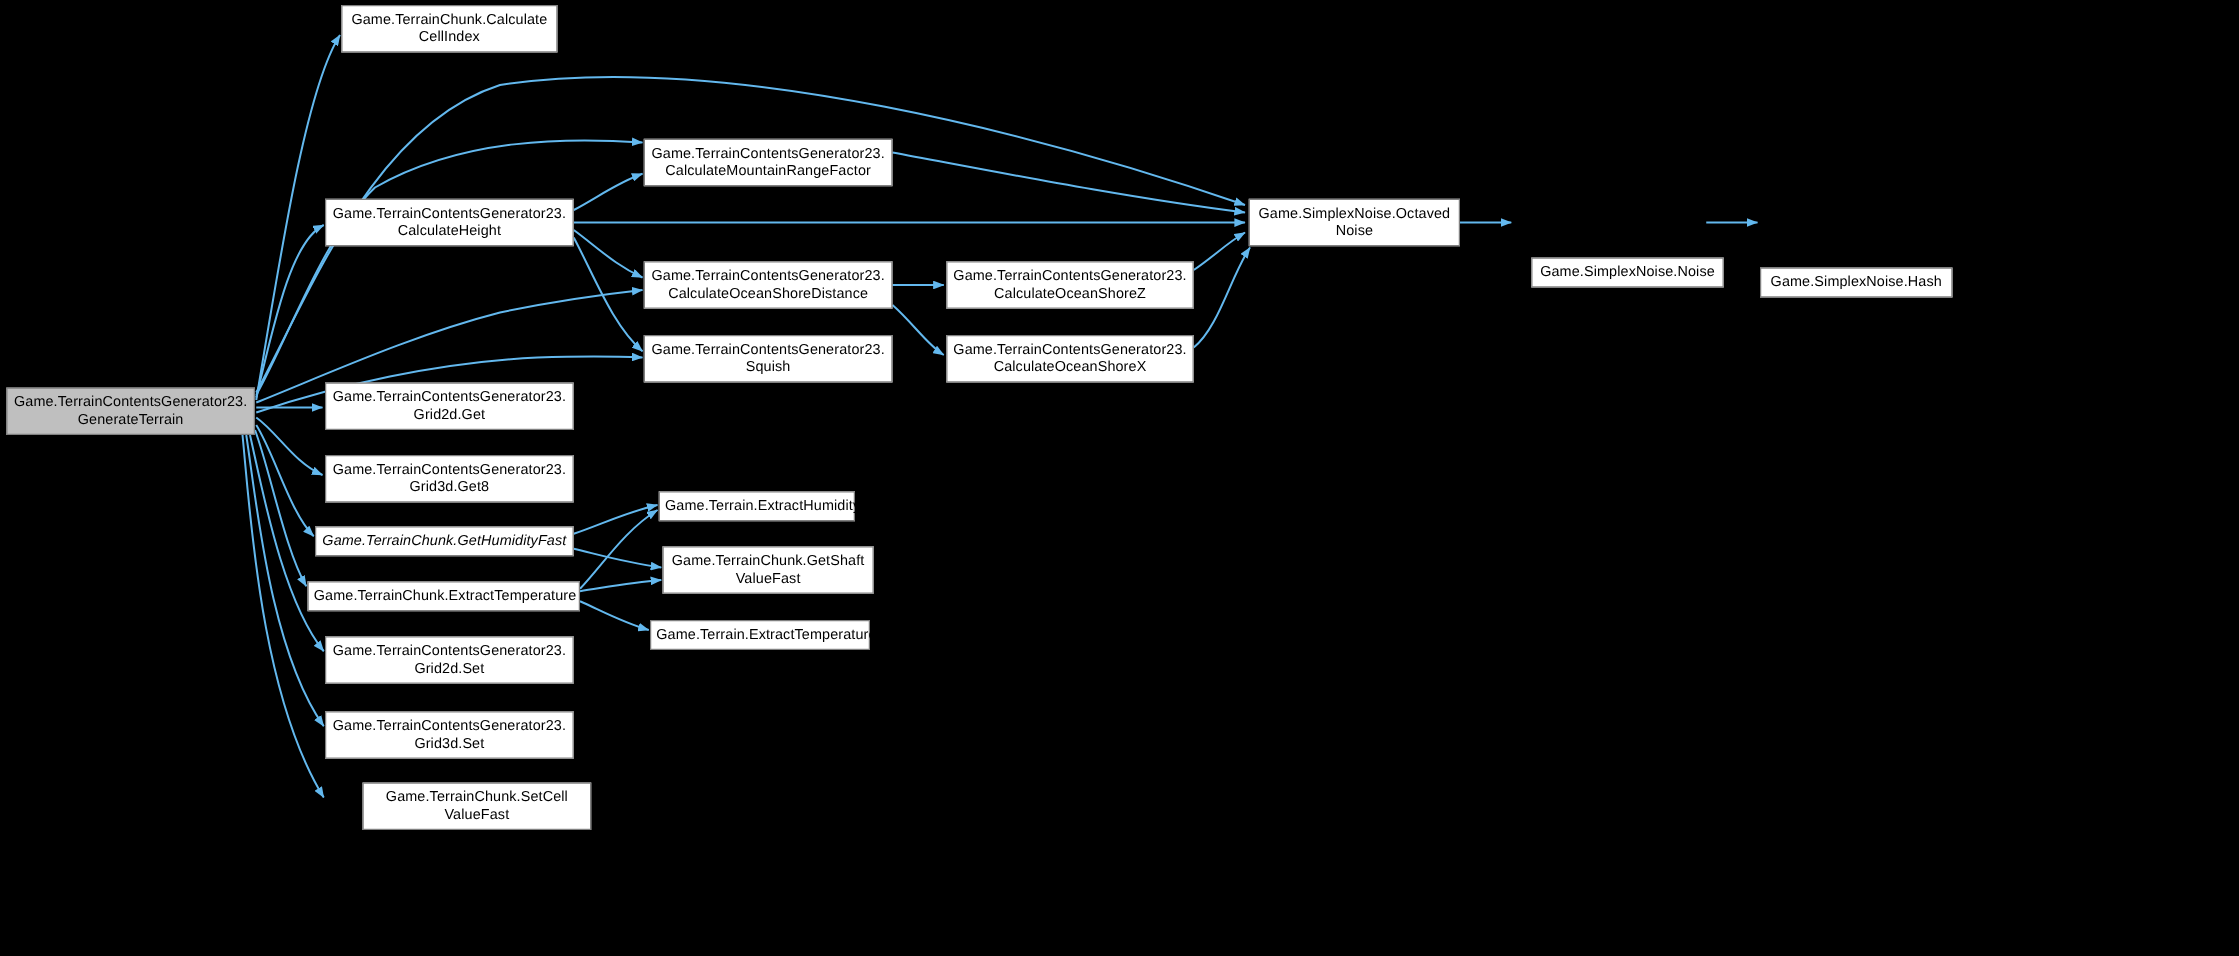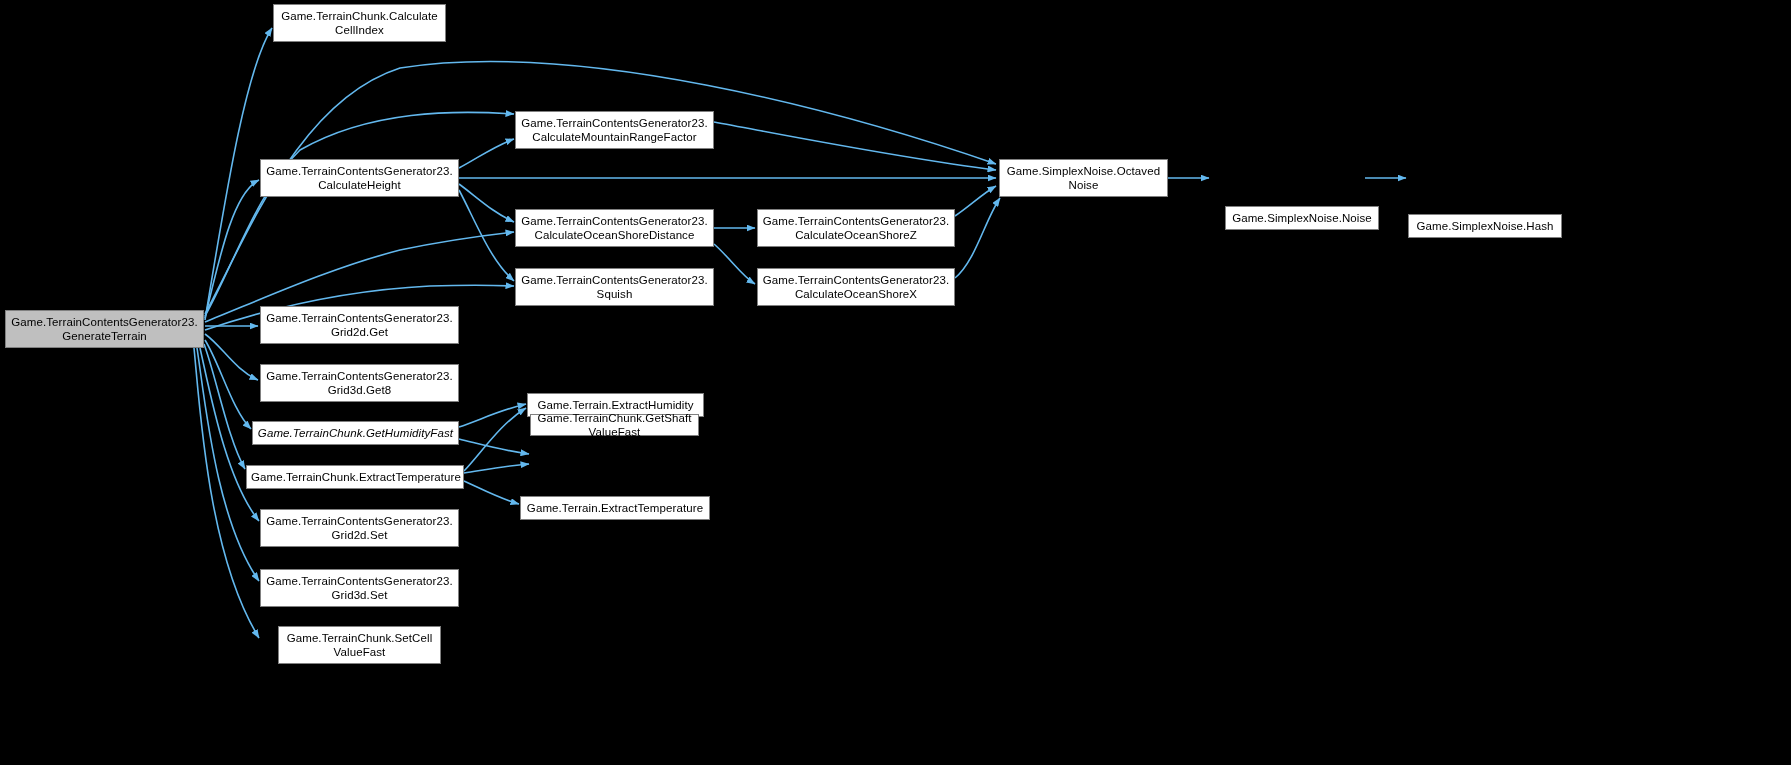--- a/index.html
+++ b/index.html
@@ -101,32 +101,32 @@
       <div class="node" style="left: 260px; top: 306px; width: 199px; height: 38px;"><span class="node-label">Game.TerrainContentsGenerator23.
 Grid2d.Get</span></div>
       <div class="node" style="left: 260px; top: 364px; width: 199px; height: 38px;"><span class="node-label">Game.TerrainContentsGenerator23.
 Grid3d.Get8</span></div>
       <div class="node" style="left: 252px; top: 421px; width: 207px; height: 24px; font-style: italic;"><span class="node-label">Game.TerrainChunk.GetHumidityFast</span></div>
       <div class="node" style="left: 246px; top: 465px; width: 218px; height: 24px;"><span class="node-label">Game.TerrainChunk.ExtractTemperature</span></div>
       <div class="node" style="left: 260px; top: 509px; width: 199px; height: 38px;"><span class="node-label">Game.TerrainContentsGenerator23.
 Grid2d.Set</span></div>
       <div class="node" style="left: 260px; top: 569px; width: 199px; height: 38px;"><span class="node-label">Game.TerrainContentsGenerator23.
 Grid3d.Set</span></div>
-      <div class="node" style="left: 278px; top: 626px; width: 163px; height: 38px;"><span class="node-label">Game.TerrainChunk.SetCell
+      <div class="node" style="left: 290px; top: 626px; width: 183px; height: 38px;"><span class="node-label">Game.TerrainChunk.SetCell
 ValueFast</span></div>
       <div class="node" style="left: 515px; top: 111px; width: 199px; height: 38px;"><span class="node-label">Game.TerrainContentsGenerator23.
 CalculateMountainRangeFactor</span></div>
       <div class="node" style="left: 515px; top: 209px; width: 199px; height: 38px;"><span class="node-label">Game.TerrainContentsGenerator23.
 CalculateOceanShoreDistance</span></div>
       <div class="node" style="left: 515px; top: 268px; width: 199px; height: 38px;"><span class="node-label">Game.TerrainContentsGenerator23.
 Squish</span></div>
-      <div class="node" style="left: 527px; top: 393px; width: 177px; height: 24px;"><span class="node-label">Game.Terrain.ExtractHumidity</span></div>
-      <div class="node" style="left: 530px; top: 414px; width: 169px; height: 22px;"><span class="node-label">Game.TerrainChunk.GetShaft
+      <div class="node" style="left: 527px; top: 393px; width: 157px; height: 24px;"><span class="node-label">Game.Terrain.ExtractHumidity</span></div>
+      <div class="node" style="left: 530px; top: 437px; width: 169px; height: 38px;"><span class="node-label">Game.TerrainChunk.GetShaft
 ValueFast</span></div>
-      <div class="node" style="left: 520px; top: 496px; width: 190px; height: 24px;"><span class="node-label">Game.Terrain.ExtractTemperature</span></div>
+      <div class="node" style="left: 520px; top: 496px; width: 176px; height: 24px;"><span class="node-label">Game.Terrain.ExtractTemperature</span></div>
       <div class="node" style="left: 757px; top: 209px; width: 198px; height: 38px;"><span class="node-label">Game.TerrainContentsGenerator23.
 CalculateOceanShoreZ</span></div>
       <div class="node" style="left: 757px; top: 268px; width: 198px; height: 38px;"><span class="node-label">Game.TerrainContentsGenerator23.
 CalculateOceanShoreX</span></div>
       <div class="node" style="left: 999px; top: 159px; width: 169px; height: 38px;"><span class="node-label">Game.SimplexNoise.Octaved
 Noise</span></div>
       <div class="node" style="left: 1225px; top: 166px; width: 154px; height: 24px; margin-top: 40px;"><span class="node-label">Game.SimplexNoise.Noise</span></div>
       <div class="node" style="left: 1408px; top: 166px; width: 154px; height: 24px; margin-top: 48px;"><span class="node-label">Game.SimplexNoise.Hash</span></div>
     </div>
 </div>

